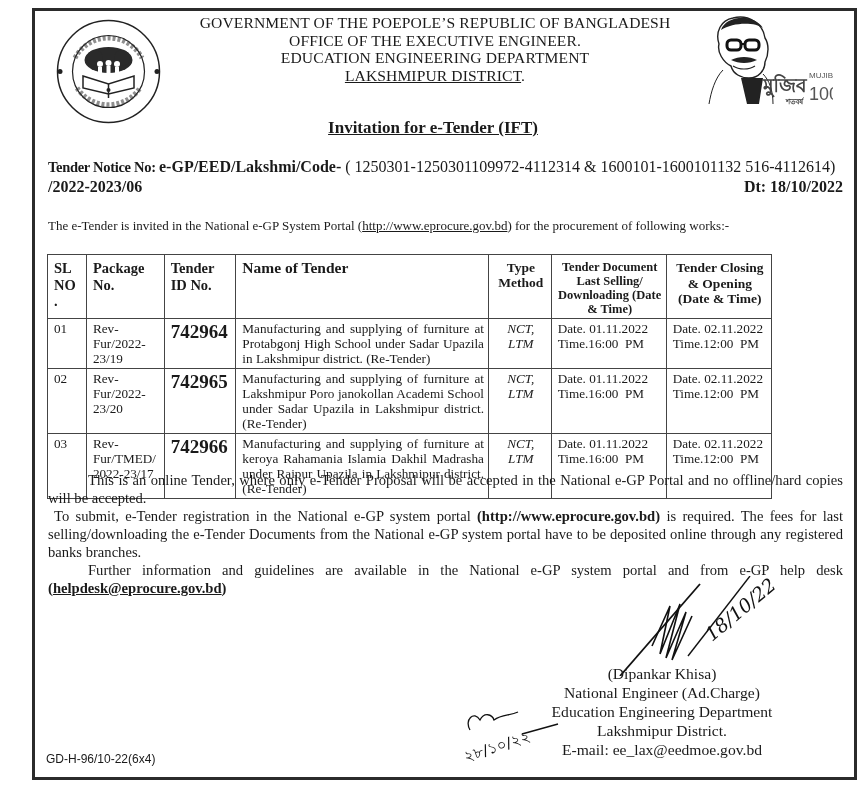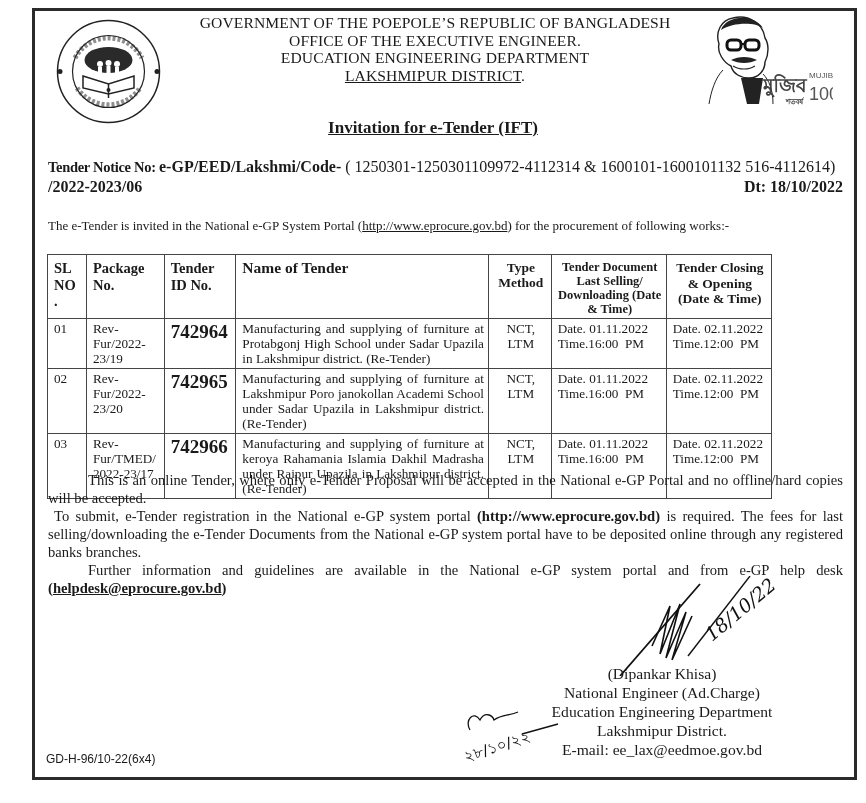--- a/index.html
+++ b/index.html
@@ -22,21 +22,21 @@
            text-align:justify;margin-top:25px; }
   table.t { position:absolute; left:47px; top:254px; border-collapse:collapse; width:725px;
             font-size:13.2px; line-height:15px; }
   table.t td, table.t th { border:1px solid #444; vertical-align:top; padding:2px 4px 2px 6px; }
   table.t th { font-weight:bold; text-align:left; font-size:14.5px; line-height:16.5px; padding-top:5px; }
   table.t th.c { text-align:center; font-size:12.5px; line-height:14px; }
   table.t th.name { text-align:left; font-size:15.5px; }
   table.t th.close { text-align:center; font-size:13.5px; line-height:15.5px; }
   td.id { font-weight:bold; font-size:19px; padding-top:5px !important; }
   td.nm { text-align:justify; text-align-last:left; }
-  td.ty { text-align:center; }
+  td.ty { font-style:italic; text-align:center; }
   .p1 { position:absolute; left:48px; top:471px; width:795px; font-size:14.6px; line-height:18px;
         text-align:justify; }
   .p1 .ind { display:inline-block; width:40px; }
   .sig-block { position:absolute; left:512px; top:664px; width:300px; text-align:center;
                font-size:15.6px; line-height:19px; }
   .code-foot { position:absolute; left:46px; top:752px; font-family:"Liberation Sans", sans-serif;
                font-size:12px; }
   svg { display:block; }
 </style>
 </head>

